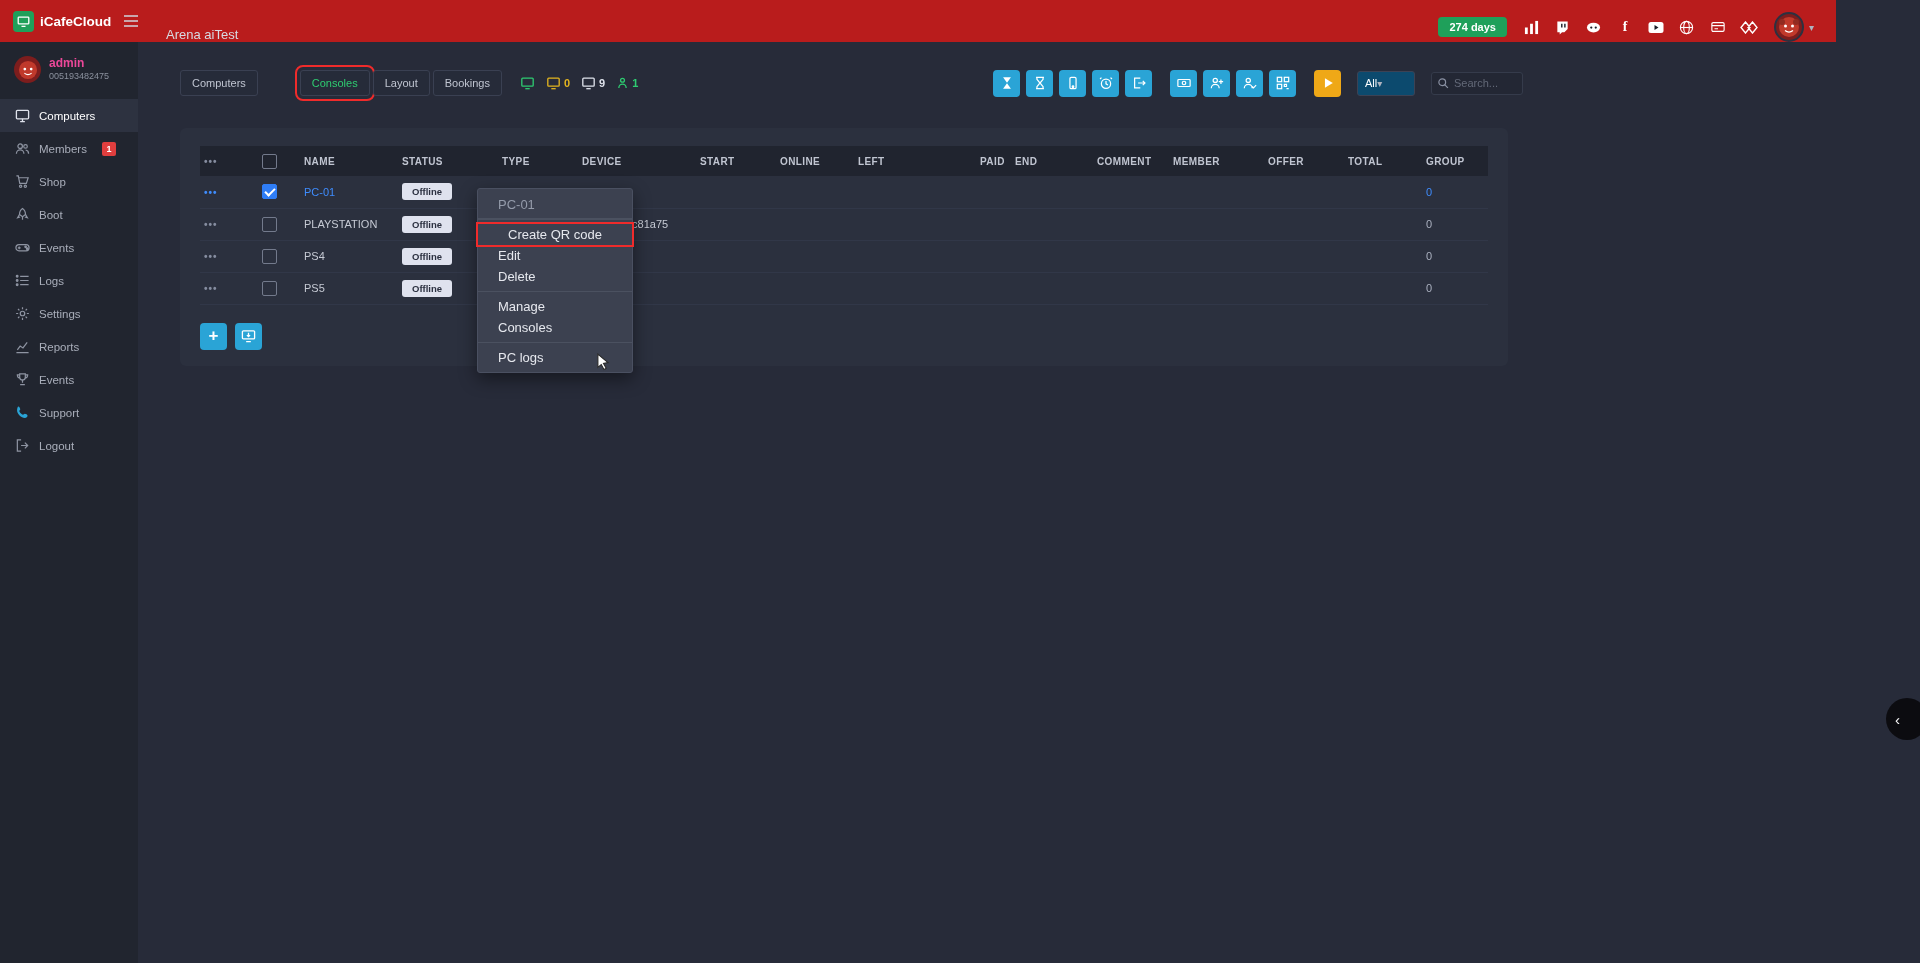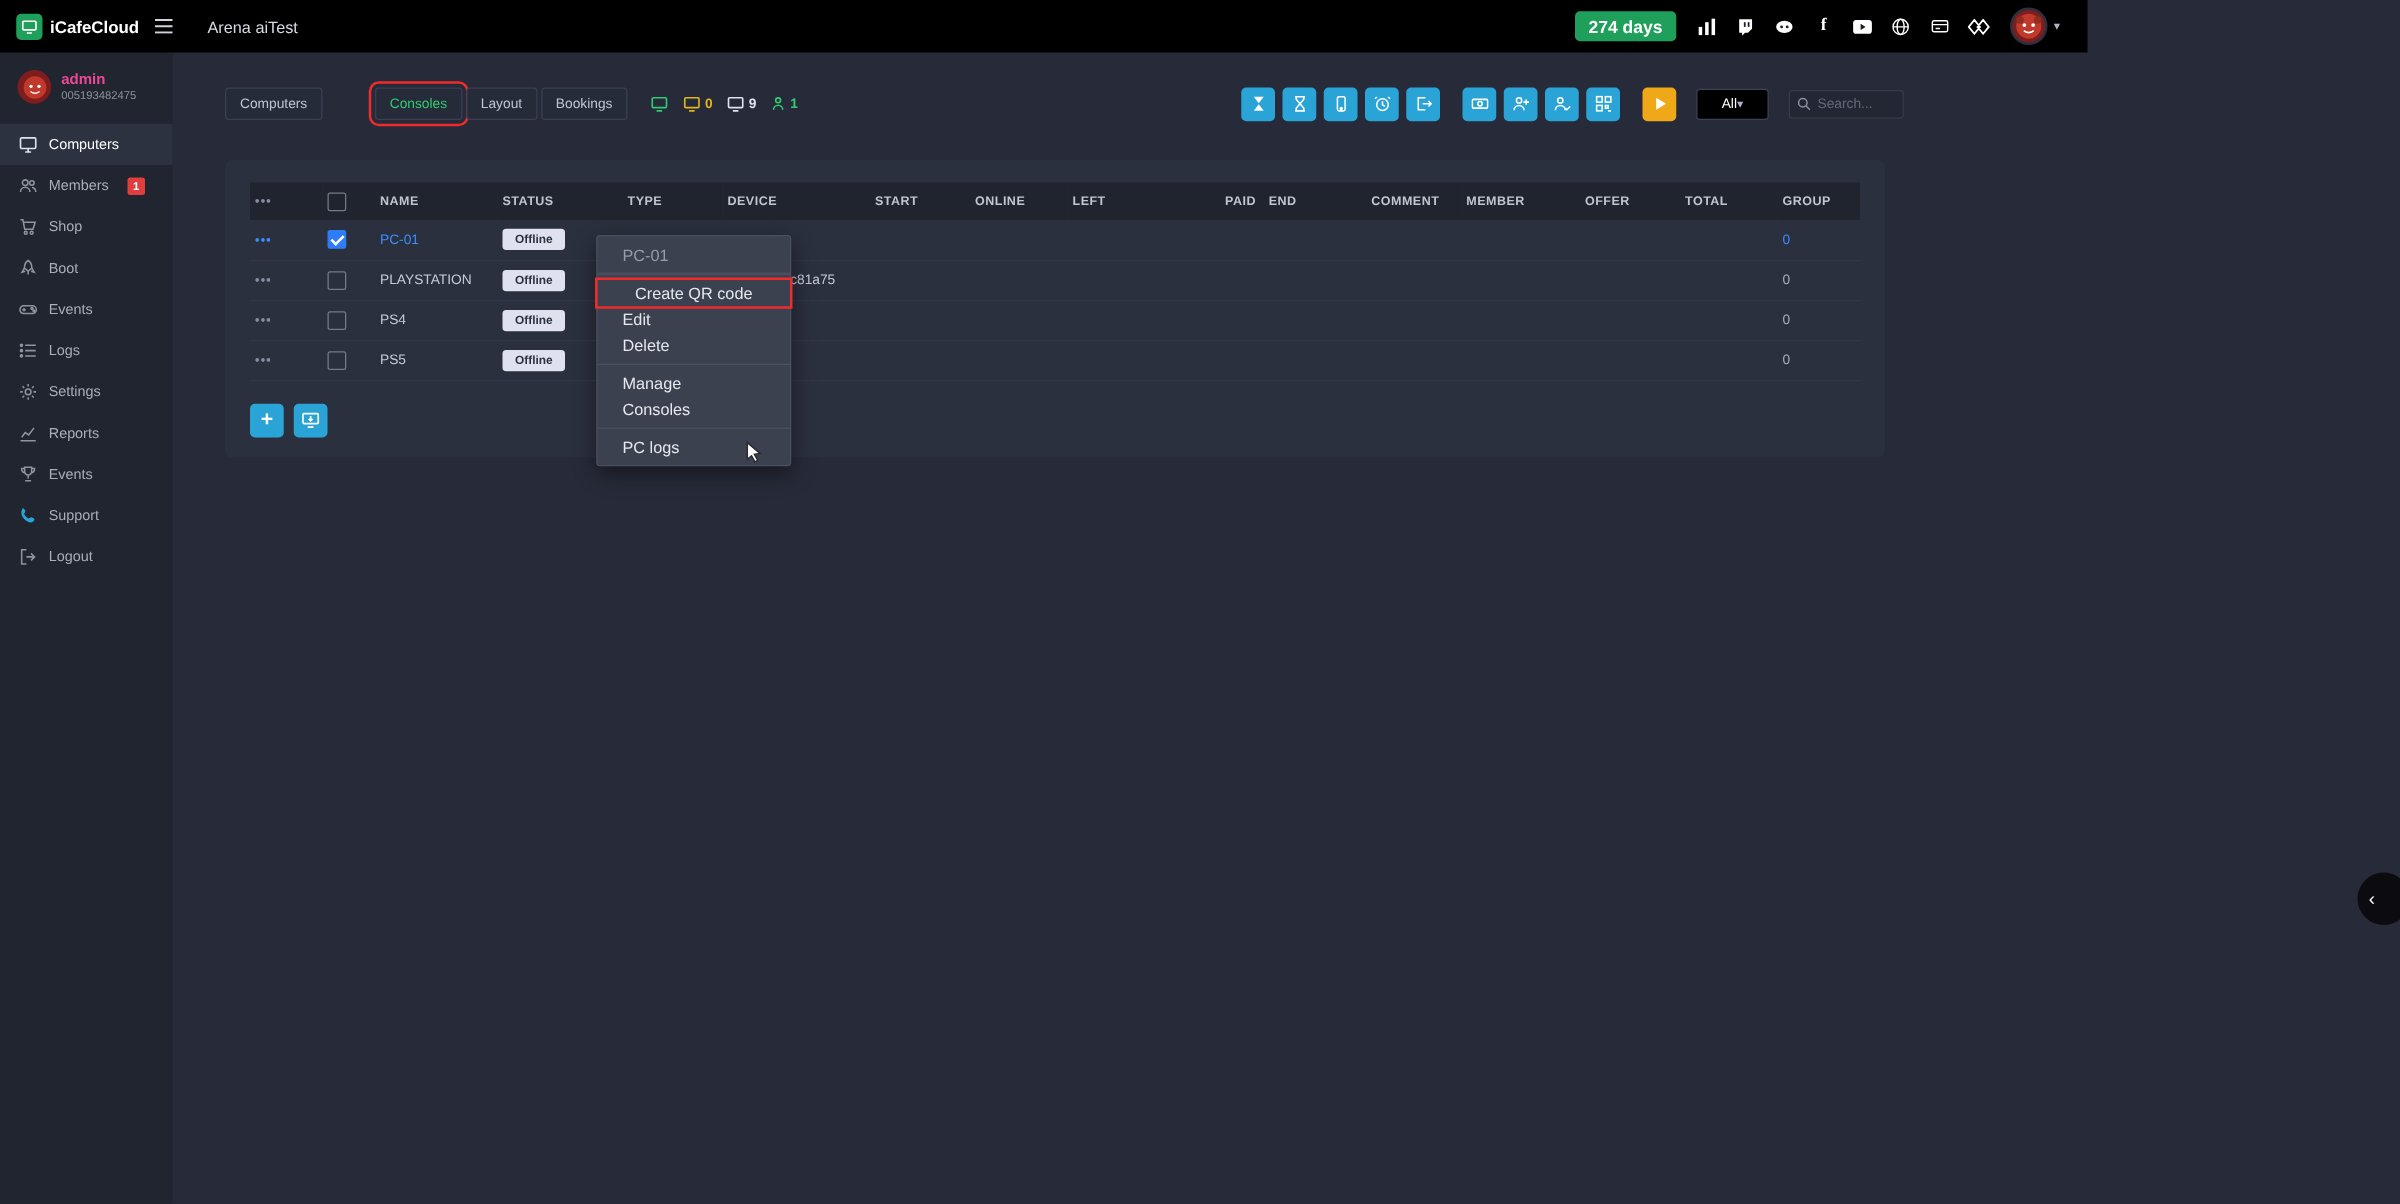--- a/index.html
+++ b/index.html
@@ -1,28 +1,28 @@
 <!DOCTYPE html>
 <html><head>
 <meta charset="utf-8">
 <style>
   html,body{margin:0;padding:0;width:1920px;height:963px;overflow:hidden;background:#272b39;
     font-family:"Liberation Sans","DejaVu Sans",sans-serif;color:#c6cad4;-webkit-font-smoothing:antialiased;}
   *{box-sizing:border-box;}
   svg{display:block;}
 
   
-  .topbar{position:absolute;top:0;left:0;width:1670px;height:42px;background:#000000;display:flex;align-items:center;z-index:30;}
+  .topbar{position:absolute;top:0;left:0;width:1836px;height:42px;background:#b91c1c;display:flex;align-items:flex-end;z-index:30;}
   .brand-area{width:138px;height:100%;display:flex;align-items:center;padding:0 12px 0 13px;}
   .logo-box{width:21px;height:21px;border-radius:4px;background:#1fa05a;display:flex;align-items:center;justify-content:center;flex:0 0 auto;}
   .brand-text{color:#fff;font-size:13.5px;font-weight:bold;margin-left:6px;white-space:nowrap;}
   .hamburger{margin-left:10px;background:none;border:none;cursor:pointer;padding:2px;}
   .topbar-title{margin-left:28px;font-size:13px;color:#d7dae2;}
   .topbar-right{margin-left:auto;display:flex;align-items:center;gap:16px;padding-right:22px;}
-  .license-badge{background:#1fa05a;color:#fff;font-size:14px;font-weight:bold;padding:4px 11px;border-radius:4px;cursor:pointer;}
+  .license-badge{background:#1fa05a;color:#fff;font-size:11px;font-weight:bold;padding:4px 11px;border-radius:4px;cursor:pointer;}
   .topbar-icons{display:flex;align-items:center;gap:13px;}
   .tb-icon{display:flex;align-items:center;justify-content:center;width:18px;height:18px;cursor:pointer;}
   .fb-glyph{color:#fff;font-size:14px;font-weight:bold;font-family:"Liberation Serif","DejaVu Serif",serif;}
   .avatar-wrap{display:flex;align-items:center;gap:5px;cursor:pointer;}
   .avatar{width:30px;height:30px;border-radius:50%;background:#7d1d1d;display:flex;align-items:center;justify-content:center;overflow:hidden;border:2px solid #2c3140;}
   .caret{color:#aeb3bf;font-size:10px;}
 
   
   .sidebar{position:absolute;top:42px;left:0;width:138px;height:921px;background:#21252f;z-index:20;}
   .user{display:flex;align-items:center;gap:8px;padding:14px 12px 16px 14px;}
@@ -46,21 +46,21 @@
   .counters{display:flex;align-items:center;gap:11px;margin-left:18px;}
   .counter{display:flex;align-items:center;gap:3px;}
   .cnt{font-size:11px;font-weight:bold;}
   .c-green{color:#2ecc71;} .c-yellow{color:#e3b51f;} .c-white{color:#dfe3ec;}
 
   .right-tools{margin-left:auto;display:flex;align-items:center;}
   .btn-group{display:flex;gap:6px;}
   .btn-group + .btn-group{margin-left:18px;}
   .sq-btn{width:27px;height:27px;border:none;border-radius:4px;background:#2aa4d6;display:flex;align-items:center;justify-content:center;cursor:pointer;padding:0;}
   .sq-btn.amber{background:#efa817;margin-left:18px;}
-  .select{margin-left:16px;width:58px;height:25px;background:#000000;border:1px solid #3c4254;border-radius:3px;display:flex;align-items:center;justify-content:center;padding:0 7px;font-size:11px;color:#fff;cursor:pointer;}
+  .select{margin-left:16px;width:58px;height:25px;background:#0c4a6e;border:1px solid #3c4254;border-radius:3px;display:flex;align-items:center;justify-content:flex-start;padding:0 7px;font-size:11px;color:#fff;cursor:pointer;}
   .search-wrap{position:relative;margin-left:16px;}
   .search-wrap input{width:92px;height:23px;background:#232734;border:1px solid #353b4b;border-radius:3px;color:#c6cad4;font-size:11px;padding:0 6px 0 22px;outline:none;}
   .search-wrap input::placeholder{color:#636978;}
   .search-ic{position:absolute;left:6px;top:5px;color:#8a91a3;}
 
   
   .card{position:absolute;top:86px;left:42px;width:1328px;background:#2b303e;border-radius:6px;padding:18px 20px 16px 20px;}
   table{width:100%;border-collapse:collapse;table-layout:fixed;}
   thead th{background:#20242f;height:30px;font-size:10px;font-weight:bold;color:#c0c5d1;text-align:left;padding:0 4px;letter-spacing:.4px;white-space:nowrap;}
   tbody td{height:32px;border-bottom:1px solid #313748;padding:0 4px;font-size:11px;color:#c6cad4;white-space:nowrap;overflow:hidden;}

